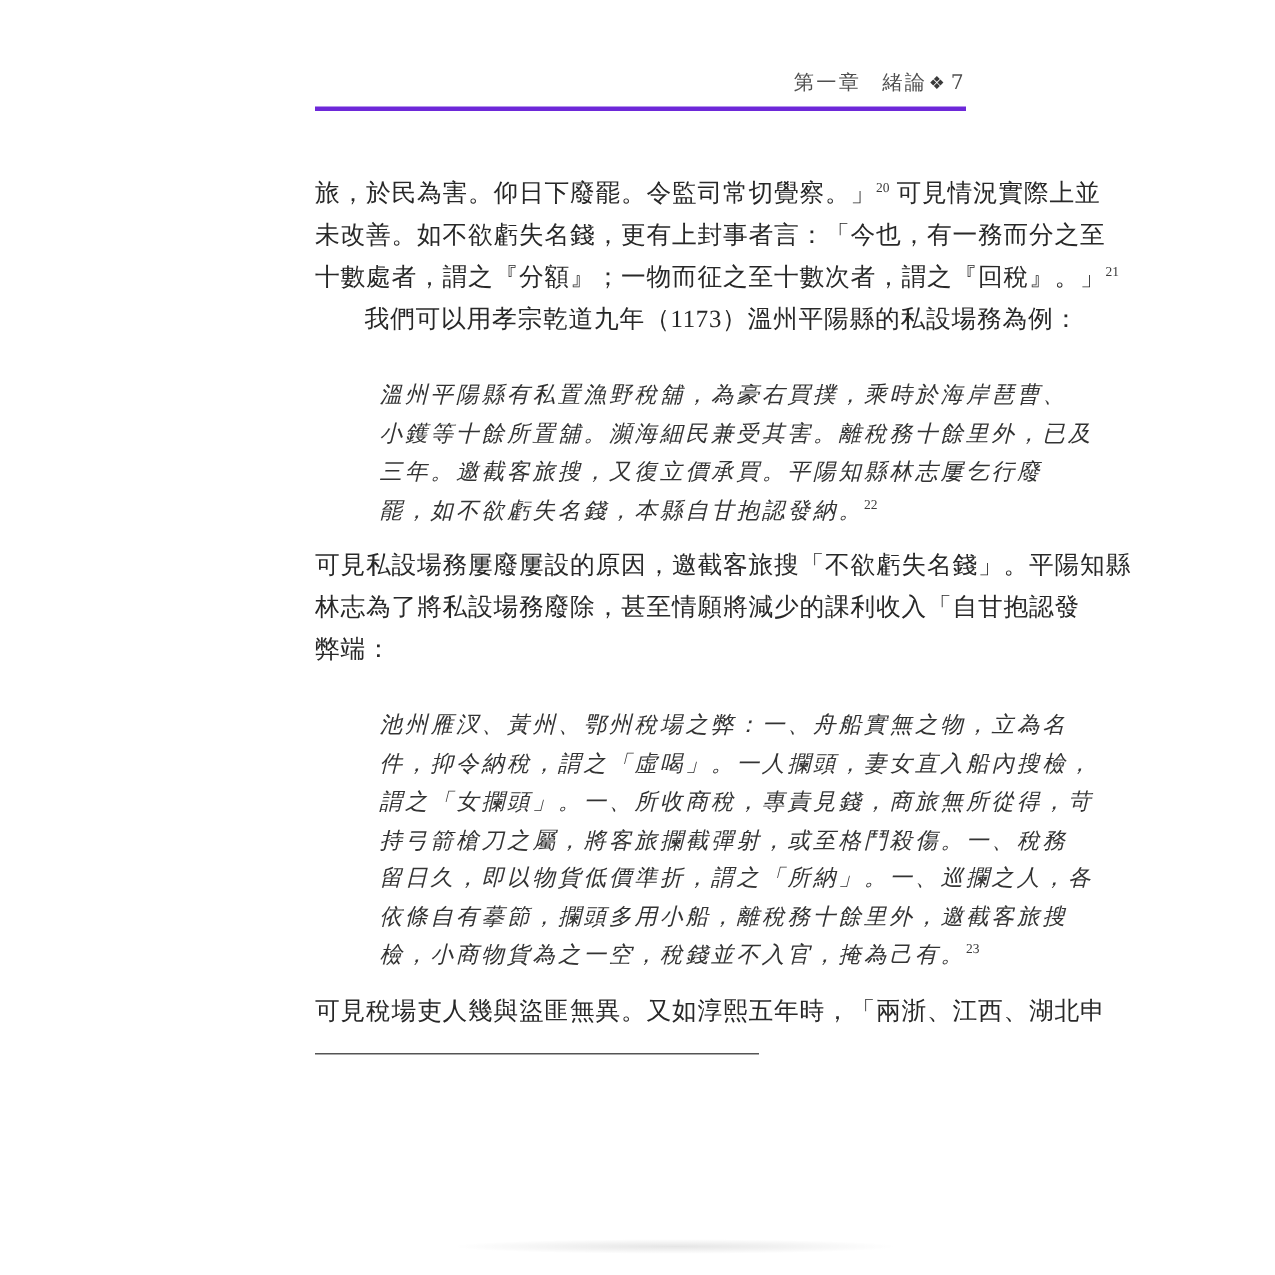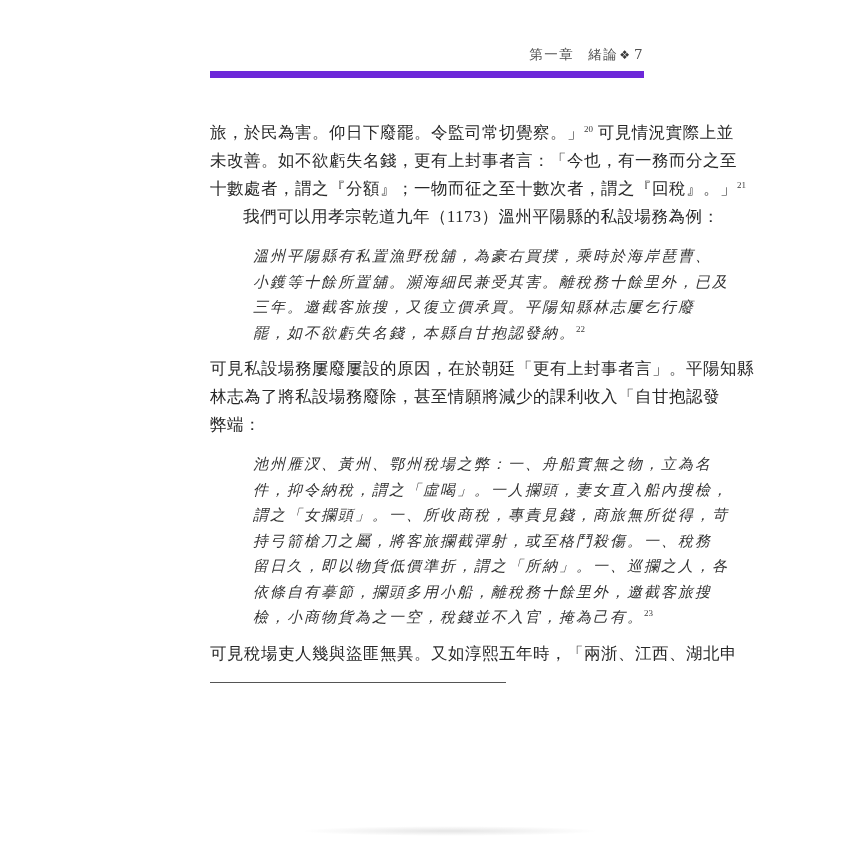--- a/index.html
+++ b/index.html
@@ -13,39 +13,39 @@
   }
   .content{
     position:absolute;
     left:210px;top:0;
     width:434px;
   }
   
   .running-header{
     margin-top:46px;
     padding-bottom:7px;
-    border-bottom:7px solid #6d28d9;
+    border-bottom:3px solid #6d28d9;
     text-align:right;
     font-size:13.5px;
     color:#4f4f4f;
     letter-spacing:1.5px;
   }
   .running-header .chapter{margin-right:14px;}
   .running-header .orn{font-size:12px;color:#3a3a3a;margin:0 4px 0 1px;letter-spacing:0;}
   
   #blocks{margin-top:41px;}
   .block{text-align:justify;font-family:Liberation Serif, serif;}
   .block.para{
     font-size:16.5px;
     line-height:28px;
     letter-spacing:0.5px;
     color:#282828;
   }
   .block.quote{
-    margin:13px 0 9px 0;
+    margin:25px 0 9px 0;
     padding-left:43px;
     font-size:15px;
     line-height:25.5px;
     letter-spacing:2px;
     font-style:italic;
     color:#333333;
   }
   .line{white-space:nowrap;}
   .line.indent{text-indent:2em;}
   sup{
@@ -104,21 +104,21 @@
         <div class="block para">
           <div class="line indent">我們可以用孝宗乾道九年（1173）溫州平陽縣的私設場務為例：</div>
         </div>
         <div class="block quote">
           <div class="line">溫州平陽縣有私置漁野稅舖，為豪右買撲，乘時於海岸琶曹、</div>
           <div class="line">小鑊等十餘所置舖。瀕海細民兼受其害。離稅務十餘里外，已及</div>
           <div class="line">三年。邀截客旅搜，又復立價承買。平陽知縣林志屢乞行廢</div>
           <div class="line">罷，如不欲虧失名錢，本縣自甘抱認發納。<sup>22</sup></div>
         </div>
         <div class="block para">
-          <div class="line">可見私設場務屢廢屢設的原因，在於朝廷「更有上封事者言」。平陽知縣</div>
+          <div class="line">可見私設場務屢廢屢設的原因，邀截客旅搜「不欲虧失名錢」。平陽知縣</div>
           <div class="line">林志為了將私設場務廢除，甚至情願將減少的課利收入「自甘抱認發</div>
           <div class="line">弊端：</div>
         </div>
         <div class="block quote">
           <div class="line">池州雁汊、黃州、鄂州稅場之弊：一、舟船實無之物，立為名</div>
           <div class="line">件，抑令納稅，謂之「虛喝」。一人攔頭，妻女直入船內搜檢，</div>
           <div class="line">謂之「女攔頭」。一、所收商稅，專責見錢，商旅無所從得，苛</div>
           <div class="line">持弓箭槍刀之屬，將客旅攔截彈射，或至格鬥殺傷。一、稅務</div>
           <div class="line">留日久，即以物貨低價準折，謂之「所納」。一、巡攔之人，各</div>
           <div class="line">依條自有摹節，攔頭多用小船，離稅務十餘里外，邀截客旅搜</div>

